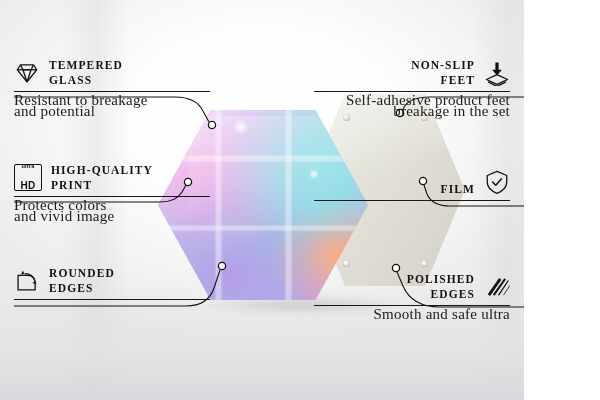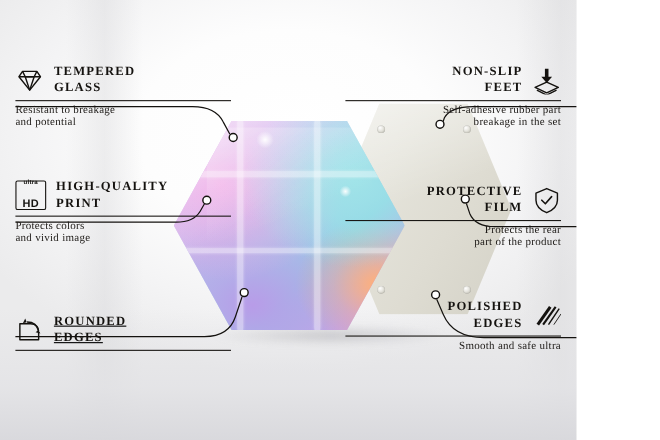--- a/index.html
+++ b/index.html
@@ -184,29 +184,29 @@
     text-transform: uppercase;
   }
   .feat-rule {
     margin-top: 4px;
     border-top: 1px solid #1a1815;
     height: 0;
   }
   .feat-desc {
     margin-top: 3px;
     font-family: "Liberation Serif", serif;
-    font-size: 10px;
+    font-size: 15px;
     line-height: 11px;
     letter-spacing: .25px;
     color: #1d1a17;
   }
 
   .f-tempered  { top: 58px; }
   .f-print     { top: 163px; }
-  .f-rounded   { top: 285px; text-decoration: underline; }
+  .f-rounded   { top: 266px; }
   .f-feet      { top: 58px; }
   .f-film      { top: 167px; }
   .f-polished  { top: 272px; }
 
   .hd-badge {
     width: 26px;
     height: 25px;
     border: 1.4px solid #14120f;
     border-radius: 2px;
     display: flex;
@@ -350,41 +350,37 @@
         <path d="M16 18 L29 24 L16 30 L3 24 Z" fill="none" stroke="currentColor" stroke-width="1.6" stroke-linejoin="round"></path>
         <path d="M5 27 L16 32.5 L27 27" fill="none" stroke="currentColor" stroke-width="1.6" stroke-linejoin="round"></path>
       </svg>
       <div class="feat-title">
         <span>NON-SLIP</span><br>
         <span>FEET</span>
       </div>
     </div>
     <div class="feat-rule"></div>
     <div class="feat-desc">
-      <span>Self-adhesive rubber part</span><br>
+      <span>Self-adhesive product feet</span><br>
       <span>breakage in the set</span>
     </div>
   </div>
 
   <div class="feature right f-film">
     <div class="feat-head">
       <svg class="feat-icon" viewBox="0 0 32 32">
         <path d="M16 3 L28 8 V16 Q28 25 16 30 Q4 25 4 16 V8 Z" fill="none" stroke="currentColor" stroke-width="1.6" stroke-linejoin="round"></path>
         <path d="M10.5 16 L14.5 20 L21.5 12" fill="none" stroke="currentColor" stroke-width="1.8" stroke-linecap="round" stroke-linejoin="round"></path>
       </svg>
       <div class="feat-title">
-        <span>PROTECTIVE</span><br>
+        <br>
         <span>FILM</span>
       </div>
     </div>
     <div class="feat-rule"></div>
-    <div class="feat-desc">
-      <span>Protects the rear</span><br>
-      <span>part of the product</span>
-    </div>
   </div>
 
   <div class="feature right f-polished">
     <div class="feat-head">
       <svg class="feat-icon" viewBox="0 0 32 32">
         <g stroke="currentColor" stroke-linecap="butt">
           <path d="M6 26 L20 6" stroke-width="3.4"></path>
           <path d="M12 26 L26 6" stroke-width="2.4"></path>
           <path d="M18 26 L30 8" stroke-width="1.6"></path>
           <path d="M24 26 L32 14" stroke-width="1"></path>

